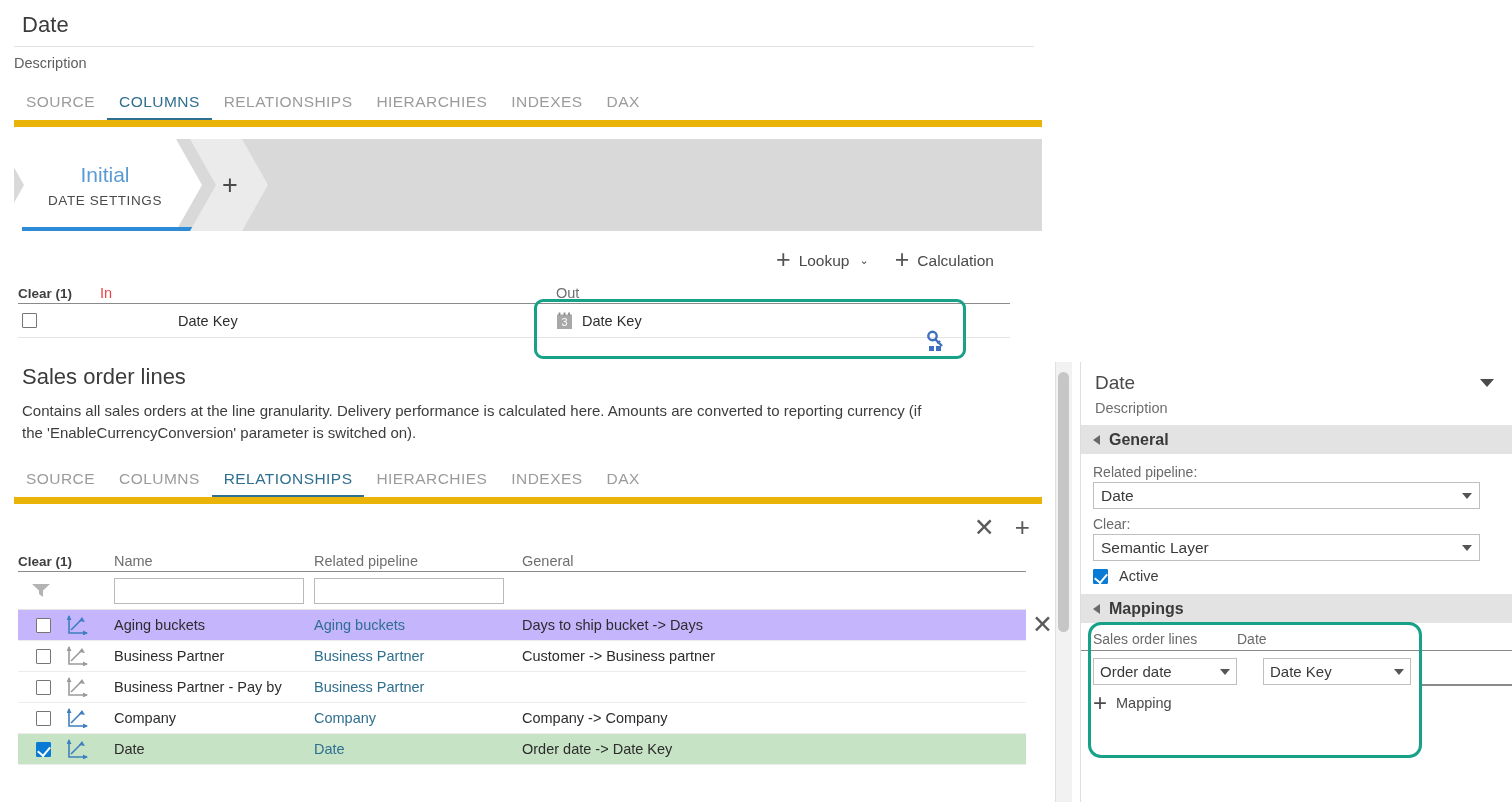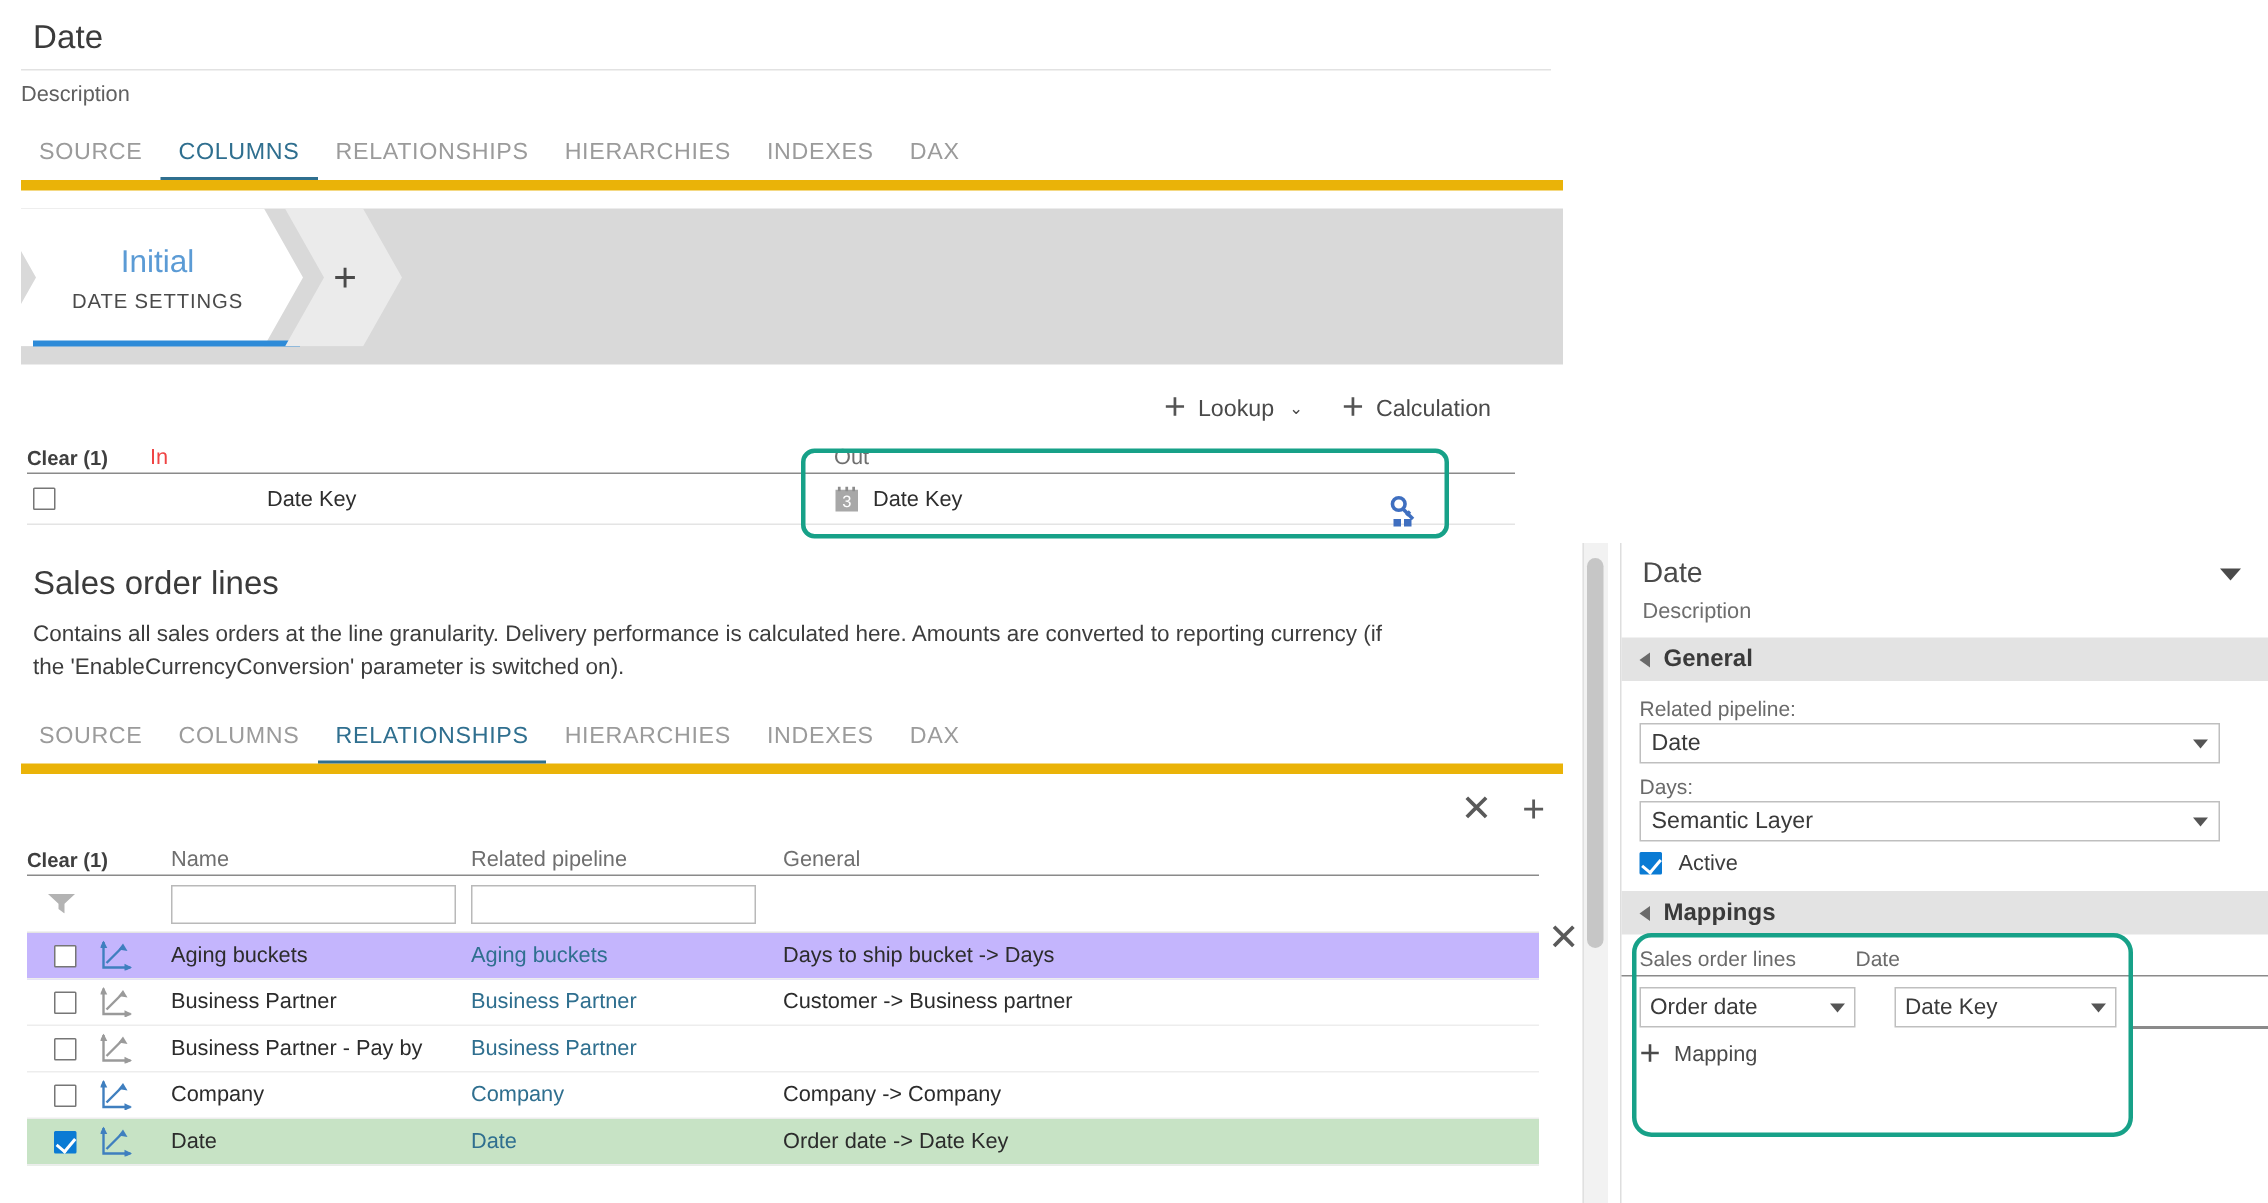--- a/index.html
+++ b/index.html
@@ -37,21 +37,21 @@
   .tab {
     font-size:15.5px; letter-spacing:.45px; color:#9b9b9b;
     padding:4px 12px 7px 12px; cursor:pointer;
     border-bottom:2px solid transparent; background:none;
     font-family:"Liberation Sans", sans-serif;
   }
   .tab.active { color:#2f6f8f; border-bottom-color:#2f6f8f; }
 
   
   .steps-bar {
-    margin:12px 14px 0 14px; height:104px; background:#d9d9d9;
+    margin:12px 14px 0 14px; height:92px; background:#d9d9d9;
     position:relative; overflow:hidden;
   }
   .chev {
     position:absolute; top:0; height:92px;
   }
   .chev-initial {
     left:-16px; width:204px; background:#ffffff;
     clip-path:polygon(0 0, 178px 0, 204px 46px, 178px 92px, 0 92px, 26px 46px);
     display:flex; flex-direction:column; align-items:center; justify-content:center;
   }
@@ -207,21 +207,21 @@
   .sel-box {
     height:27px; border:1px solid #bfbfbf; background:#fff;
     display:flex; align-items:center; justify-content:space-between;
     padding:0 7px 0 7px; font-size:15.5px; color:#3a3a3a; margin-bottom:7px;
     cursor:pointer;
   }
   .caret-sm {
     width:0; height:0; border-left:5px solid transparent; border-right:5px solid transparent;
     border-top:6px solid #555;
   }
-  .chk-row { display:flex; align-items:flex-start; gap:11px; margin-top:2px; }
+  .chk-row { display:flex; align-items:center; gap:11px; margin-top:2px; }
   .chk-row .cr-label { font-size:14.5px; color:#3d3d3d; }
 
   
   #map-section { margin-top:10px; }
   .map-head-row {
     display:flex; padding:8px 0 0 12px; font-size:14px; color:#6a6a6a;
     border-bottom:1.5px solid #8a8a8a; margin-right:0px; padding-bottom:3px;
   }
   .map-head-row .mh1 { width:144px; }
   .map-head-row .mh2 { width:150px; }
@@ -458,21 +458,21 @@
     <span>General</span>
   </div>
 
   <div class="rp-body">
     <div class="fld-label">Related pipeline:</div>
     <div class="sel-box">
       <span>Date</span>
       <span class="caret-sm"></span>
     </div>
 
-    <div class="fld-label">Days:</div>
+    <div class="fld-label">Clear:</div>
     <div class="sel-box">
       <span>Semantic Layer</span>
       <span class="caret-sm"></span>
     </div>
 
     <div class="chk-row">
       <span class="chkbox on"></span>
       <span class="cr-label">Active</span>
     </div>
   </div>

